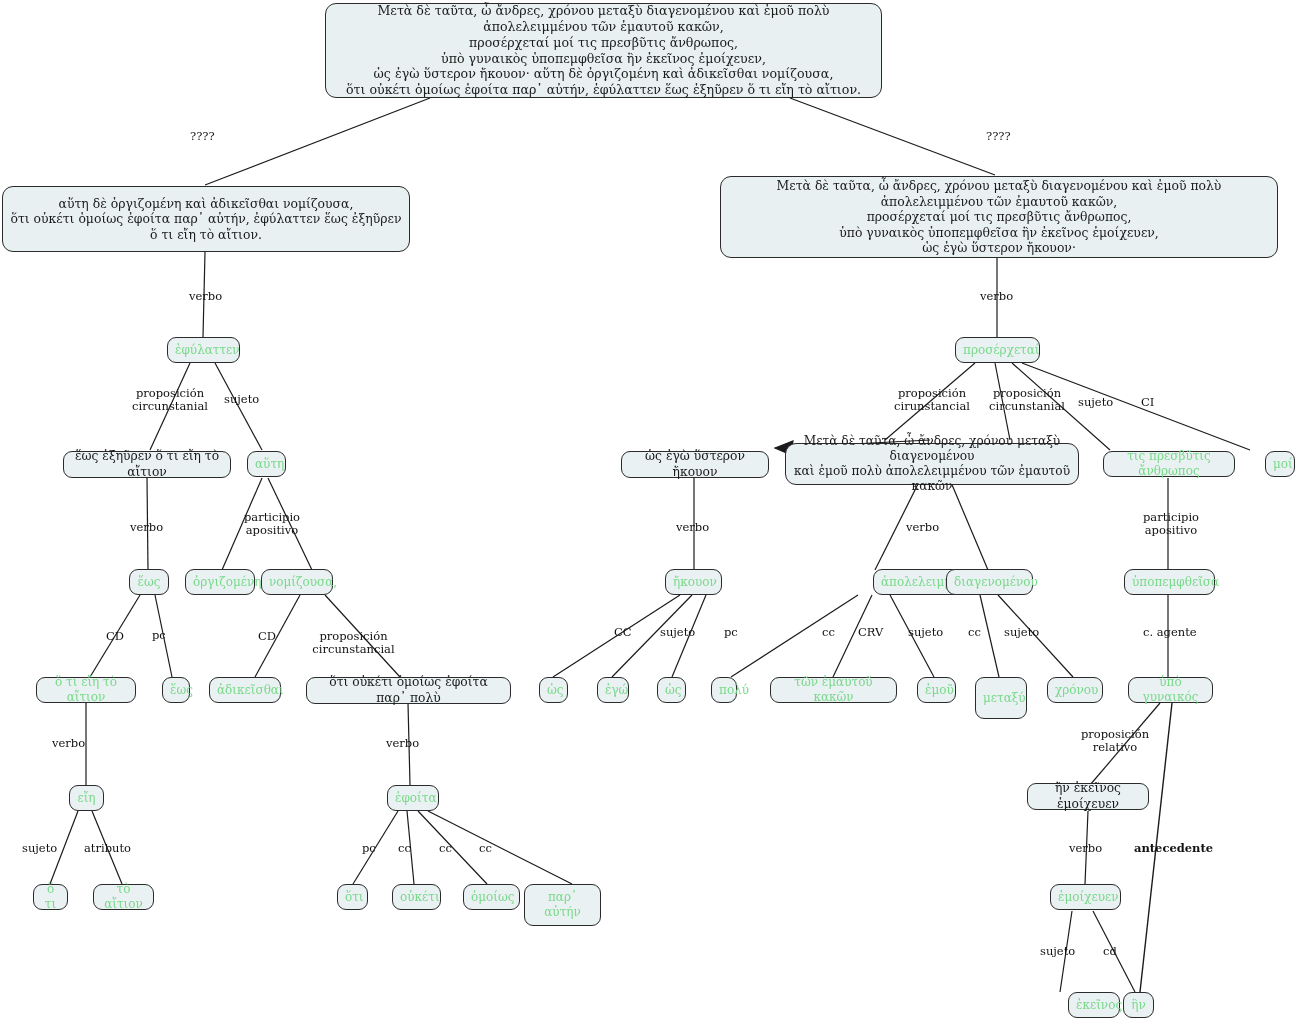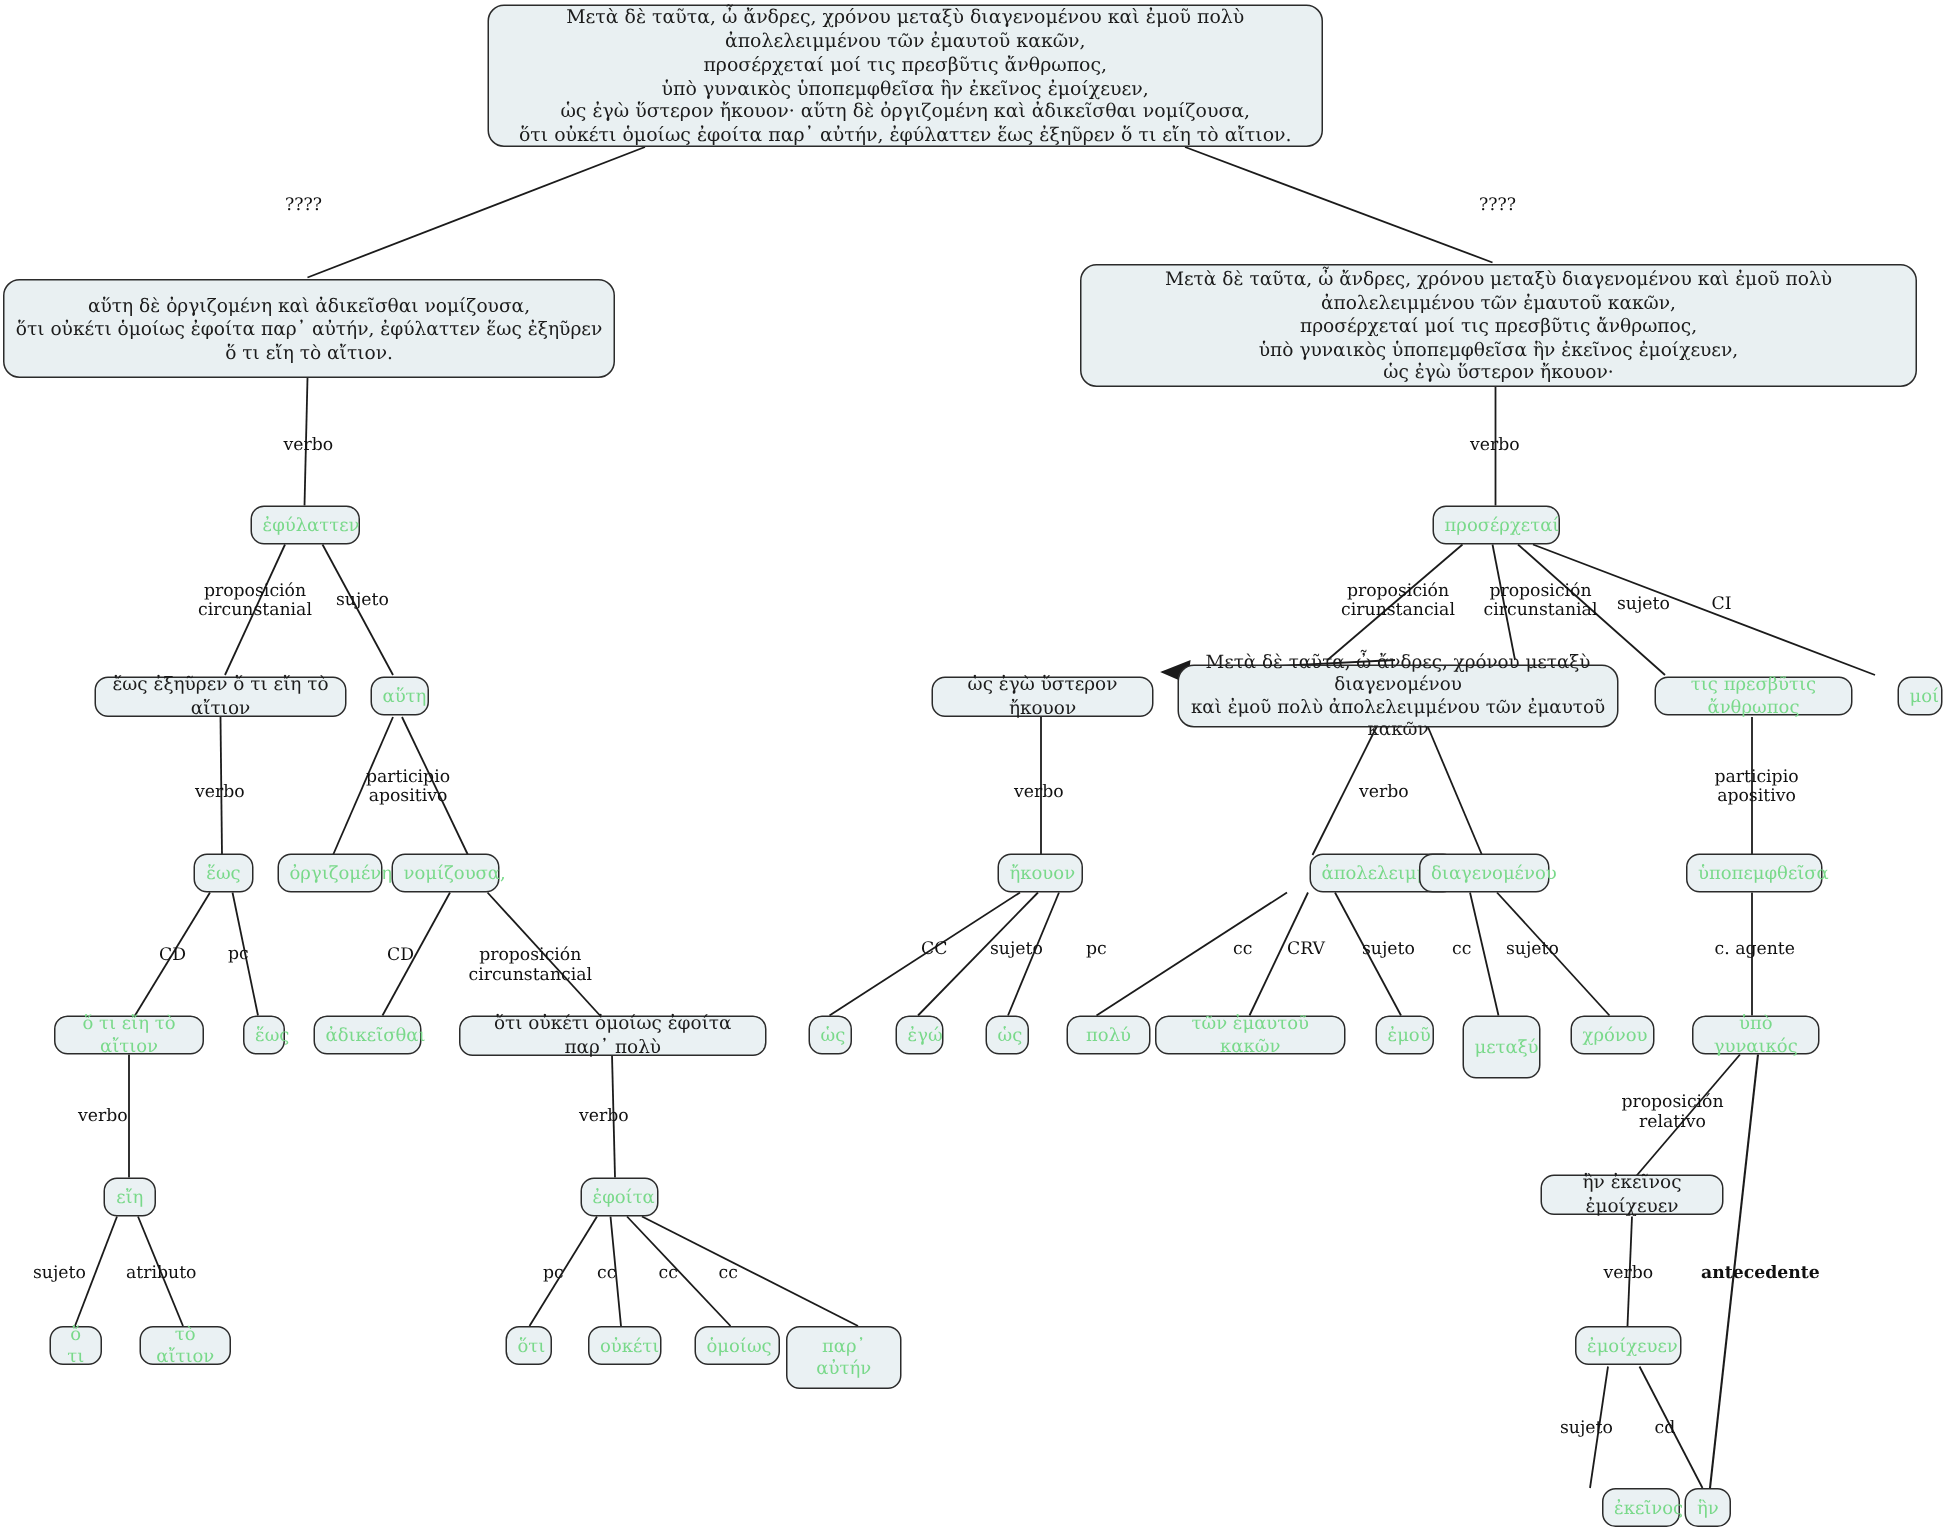--- a/index.html
+++ b/index.html
@@ -233,21 +233,21 @@
   </div>
 
   <div class="node t-green" style="left:597px;top:677px;width:32px;height:26px;font-size:12px;">
     <div class="inner">ἐγώ</div>
   </div>
 
   <div class="node t-green" style="left:657px;top:677px;width:29px;height:26px;font-size:12px;">
     <div class="inner">ὡς</div>
   </div>
 
-  <div class="node t-green" style="left:711px;top:677px;width:56px;height:26px;font-size:12px;">
+  <div class="node t-green" style="left:711px;top:677px;width:26px;height:26px;font-size:12px;">
     <div class="inner">πολύ</div>
   </div>
 
   <div class="node t-green" style="left:770px;top:677px;width:127px;height:26px;font-size:12px;">
     <div class="inner">τῶν ἐμαυτοῦ κακῶν</div>
   </div>
 
   <div class="node t-green" style="left:917px;top:677px;width:39px;height:26px;font-size:12px;">
     <div class="inner">ἐμοῦ</div>
   </div>

